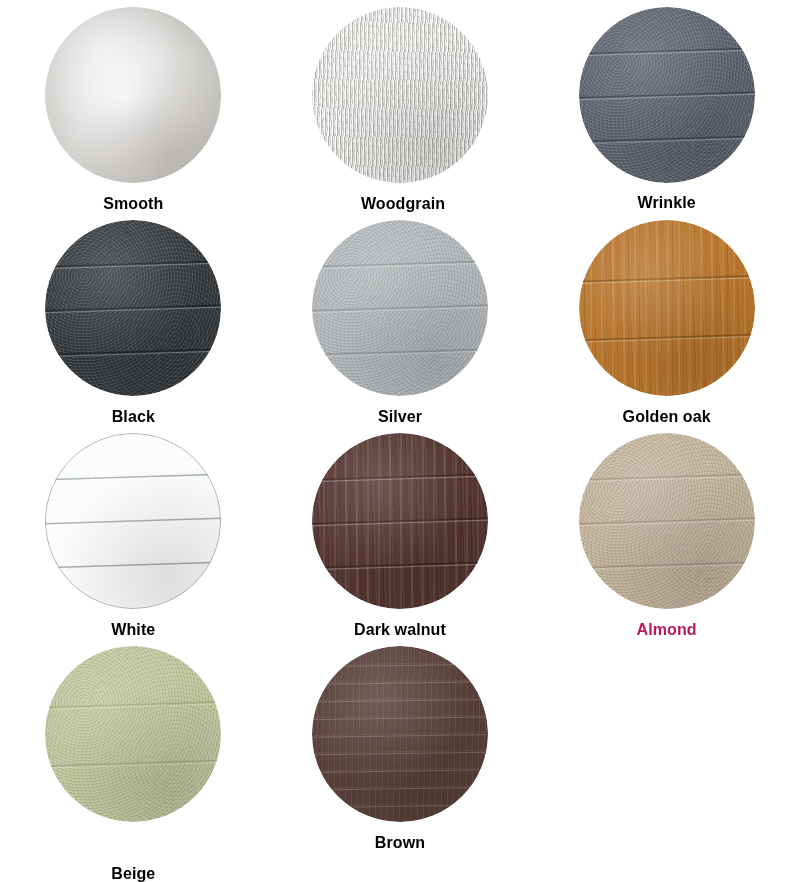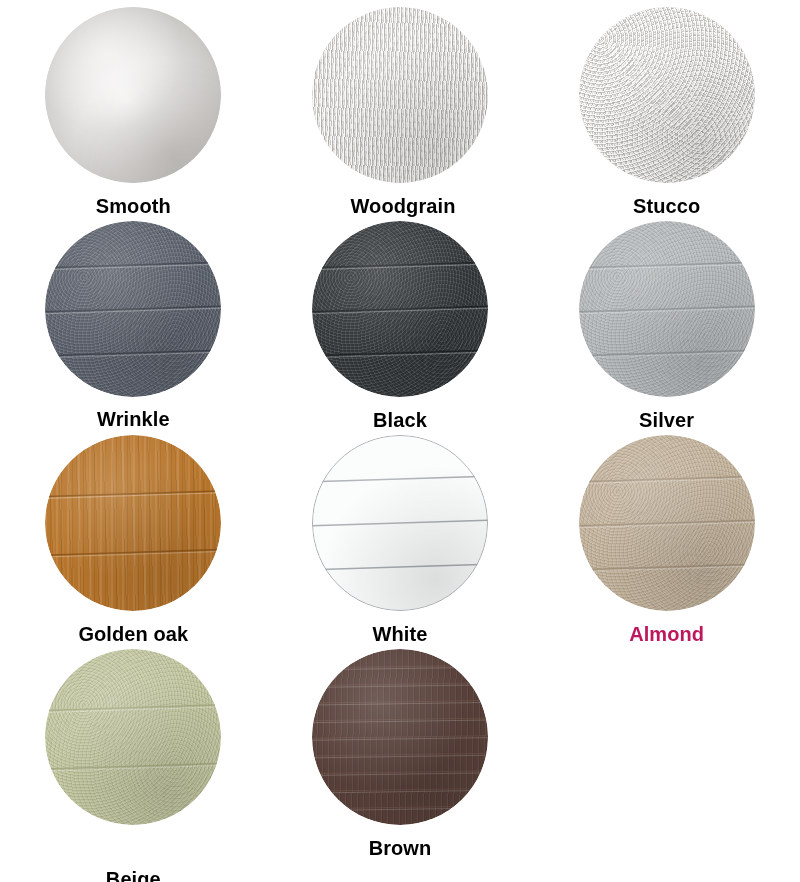--- a/index.html
+++ b/index.html
@@ -49,21 +49,21 @@
     inset: 0;
     border-radius: 50%;
   }
   .swatch-disc .shade {
     position: absolute;
     inset: 0;
     border-radius: 50%;
   }
   .swatch-label {
     margin-top: 13px;
-    font-size: 20px;
+    font-size: 16px;
     font-weight: bold;
     color: #000000;
     letter-spacing: 0.1px;
     text-align: center;
     line-height: 1;
     white-space: nowrap;
   }
 
   
 
@@ -188,28 +188,20 @@
     <div class="swatch-cell">
       <div class="swatch-disc">
         <div class="base" style="background: rgb(228, 226, 223);"></div>
         <div class="tex tex-woodgrain"></div>
         <div class="shade" style="background: radial-gradient(circle at 38% 30%, rgba(255, 255, 255, 0.16) 0%, rgba(255, 255, 255, 0) 55%), radial-gradient(circle at 70% 82%, rgba(0, 0, 0, 0.12) 0%, rgba(0, 0, 0, 0) 60%);"></div>
       </div>
       <div class="swatch-label" style="color: rgb(0, 0, 0); margin-left: 6px;">Woodgrain</div>
     </div>
     <div class="swatch-cell">
       <div class="swatch-disc">
-        <div class="base" style="background: rgb(230, 228, 224);"></div>
-        <div class="tex tex-stucco"></div>
-        <div class="shade" style="background: radial-gradient(circle at 38% 30%, rgba(255, 255, 255, 0.16) 0%, rgba(255, 255, 255, 0) 55%), radial-gradient(circle at 70% 82%, rgba(0, 0, 0, 0.12) 0%, rgba(0, 0, 0, 0) 60%);"></div>
-      </div>
-      <div class="swatch-label" style="color: rgb(0, 0, 0);">Stucco</div>
-    </div>
-    <div class="swatch-cell">
-      <div class="swatch-disc">
         <div class="base" style="background: rgb(92, 98, 109);"></div>
         <div class="tex tex-speckle"></div>
         <svg class="panel-lines" viewBox="0 0 100 100" preserveAspectRatio="none">
           <line x1="0" y1="26.6" x2="100" y2="23.4" stroke="#3c414a" stroke-width="1.5" vector-effect="non-scaling-stroke" opacity="0.85"></line>
           <line x1="0" y1="27.700000000000003" x2="100" y2="24.5" stroke="rgba(255,255,255,0.30)" stroke-width="1.0499999999999998" vector-effect="non-scaling-stroke"></line>
           <line x1="0" y1="51.6" x2="100" y2="48.4" stroke="#3c414a" stroke-width="1.5" vector-effect="non-scaling-stroke" opacity="0.85"></line>
           <line x1="0" y1="52.7" x2="100" y2="49.5" stroke="rgba(255,255,255,0.30)" stroke-width="1.0499999999999998" vector-effect="non-scaling-stroke"></line>
           <line x1="0" y1="76.6" x2="100" y2="73.4" stroke="#3c414a" stroke-width="1.5" vector-effect="non-scaling-stroke" opacity="0.85"></line>
           <line x1="0" y1="77.69999999999999" x2="100" y2="74.5" stroke="rgba(255,255,255,0.30)" stroke-width="1.0499999999999998" vector-effect="non-scaling-stroke"></line>
         </svg>
@@ -271,20 +263,36 @@
           <line x1="0" y1="27.700000000000003" x2="100" y2="24.5" stroke="rgba(255,255,255,0.30)" stroke-width="1.0499999999999998" vector-effect="non-scaling-stroke"></line>
           <line x1="0" y1="51.6" x2="100" y2="48.4" stroke="#9aa0a4" stroke-width="1.5" vector-effect="non-scaling-stroke" opacity="0.85"></line>
           <line x1="0" y1="52.7" x2="100" y2="49.5" stroke="rgba(255,255,255,0.30)" stroke-width="1.0499999999999998" vector-effect="non-scaling-stroke"></line>
           <line x1="0" y1="76.6" x2="100" y2="73.4" stroke="#9aa0a4" stroke-width="1.5" vector-effect="non-scaling-stroke" opacity="0.85"></line>
           <line x1="0" y1="77.69999999999999" x2="100" y2="74.5" stroke="rgba(255,255,255,0.30)" stroke-width="1.0499999999999998" vector-effect="non-scaling-stroke"></line>
         </svg>
         <div class="shade" style="background: radial-gradient(circle at 38% 30%, rgba(255, 255, 255, 0.16) 0%, rgba(255, 255, 255, 0) 55%), radial-gradient(circle at 70% 82%, rgba(0, 0, 0, 0.12) 0%, rgba(0, 0, 0, 0) 60%);"></div>
         <div class="disc-outline" style="border: 1px solid rgb(168, 173, 177);"></div>
       </div>
       <div class="swatch-label" style="color: rgb(0, 0, 0);">White</div>
+    </div>
+    <div class="swatch-cell">
+      <div class="swatch-disc">
+        <div class="base" style="background: rgb(85, 54, 48);"></div>
+        <div class="tex tex-woodstreak"></div>
+        <svg class="panel-lines" viewBox="0 0 100 100" preserveAspectRatio="none">
+          <line x1="0" y1="26.6" x2="100" y2="23.4" stroke="#3d2420" stroke-width="1.5" vector-effect="non-scaling-stroke" opacity="0.85"></line>
+          <line x1="0" y1="27.700000000000003" x2="100" y2="24.5" stroke="rgba(255,255,255,0.30)" stroke-width="1.0499999999999998" vector-effect="non-scaling-stroke"></line>
+          <line x1="0" y1="51.6" x2="100" y2="48.4" stroke="#3d2420" stroke-width="1.5" vector-effect="non-scaling-stroke" opacity="0.85"></line>
+          <line x1="0" y1="52.7" x2="100" y2="49.5" stroke="rgba(255,255,255,0.30)" stroke-width="1.0499999999999998" vector-effect="non-scaling-stroke"></line>
+          <line x1="0" y1="76.6" x2="100" y2="73.4" stroke="#3d2420" stroke-width="1.5" vector-effect="non-scaling-stroke" opacity="0.85"></line>
+          <line x1="0" y1="77.69999999999999" x2="100" y2="74.5" stroke="rgba(255,255,255,0.30)" stroke-width="1.0499999999999998" vector-effect="non-scaling-stroke"></line>
+        </svg>
+        <div class="shade" style="background: radial-gradient(circle at 38% 30%, rgba(255, 255, 255, 0.16) 0%, rgba(255, 255, 255, 0) 55%), radial-gradient(circle at 70% 82%, rgba(0, 0, 0, 0.12) 0%, rgba(0, 0, 0, 0) 60%);"></div>
+      </div>
+      <div class="swatch-label" style="color: rgb(0, 0, 0);">Dark walnut</div>
     </div>
     <div class="swatch-cell">
       <div class="swatch-disc">
         <div class="base" style="background: rgb(196, 180, 156);"></div>
         <div class="tex tex-speckle"></div>
         <svg class="panel-lines" viewBox="0 0 100 100" preserveAspectRatio="none">
           <line x1="0" y1="26.6" x2="100" y2="23.4" stroke="#a2907a" stroke-width="1.5" vector-effect="non-scaling-stroke" opacity="0.85"></line>
           <line x1="0" y1="27.700000000000003" x2="100" y2="24.5" stroke="rgba(255,255,255,0.30)" stroke-width="1.0499999999999998" vector-effect="non-scaling-stroke"></line>
           <line x1="0" y1="51.6" x2="100" y2="48.4" stroke="#a2907a" stroke-width="1.5" vector-effect="non-scaling-stroke" opacity="0.85"></line>
           <line x1="0" y1="52.7" x2="100" y2="49.5" stroke="rgba(255,255,255,0.30)" stroke-width="1.0499999999999998" vector-effect="non-scaling-stroke"></line>

